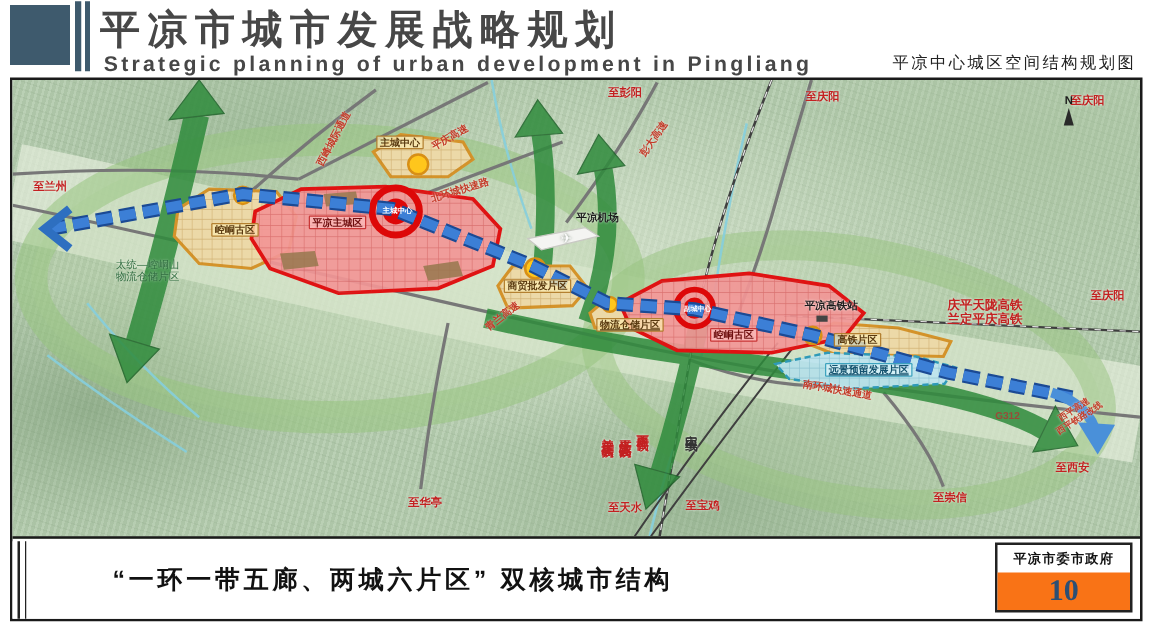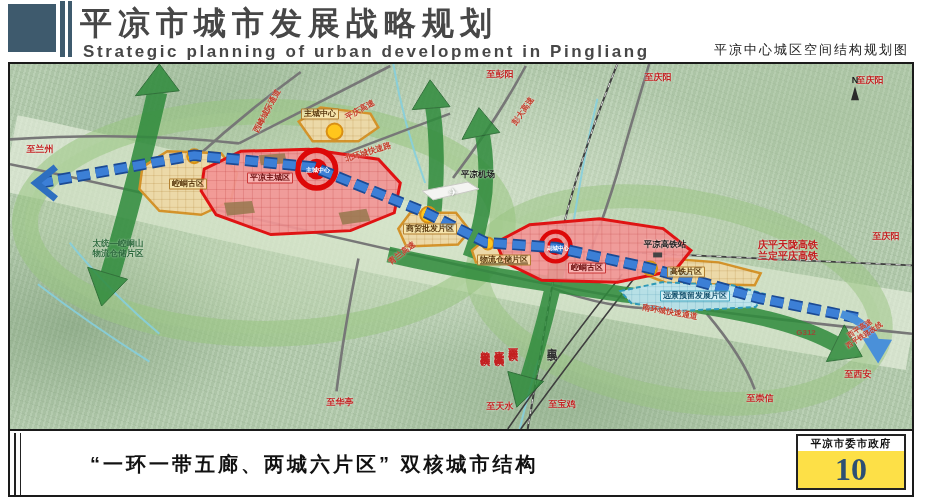--- a/index.html
+++ b/index.html
@@ -36,34 +36,34 @@
   .roadlbl { color:#c43a28; font-weight:bold; font-size:8px; text-shadow:0 0 2px rgba(255,255,255,0.75); }
   .raillbl { color:#c32121; font-weight:bold; font-size:10px; text-shadow:0 0 2px rgba(255,255,255,0.75); }
   .vert { writing-mode:vertical-rl; letter-spacing:1px; }
   .blk { color:#333; }
   .g312 { color:#9a4a38; font-size:8px; font-weight:bold; }
   .chip { font-size:8px; font-weight:bold; padding:0 2px; border-radius:1px; }
   .chip-or { color:#5a3a10; background:rgba(250,233,176,0.78); border:1px solid rgba(168,112,28,0.85); }
   .chip-red { color:#6d0e0e; background:rgba(255,196,196,0.62); border:1px solid rgba(196,42,42,0.9); }
   .chip-blue { color:#14526e; background:rgba(219,244,250,0.75); border:1px solid rgba(46,154,184,0.9); }
   .poi { color:#1d1d1d; font-weight:bold; font-size:8.5px; text-shadow:0 0 2px rgba(255,255,255,0.9); }
-  .nature { color:#2e6b3e; font-weight:bold; font-size:8.5px; text-align:center; text-shadow:0 0 2px rgba(255,255,255,0.6);margin-top:32px; }
+  .nature { color:#2e6b3e; font-weight:normal; font-size:8.5px; text-align:center; text-shadow:0 0 2px rgba(255,255,255,0.6); }
   .core { color:#fff; font-weight:bold; font-size:6px; letter-spacing:0; text-shadow:none; }
   .core-sub { font-size:5.5px; }
   .plane { color:#fdfdfd; font-size:11px; text-shadow:0 0 2px rgba(60,80,60,0.8); }
   .compass { text-align:center; color:#1c1c1c; font-size:9px; font-weight:bold; }
   .compass .needle { width:0; height:0; margin:1px auto 0; border-left:4px solid transparent; border-right:4px solid transparent; border-bottom:14px solid #2a2a2a; }
 
   
   .footer { position:absolute; left:0; top:369px; width:902px; height:62px; background:#fff; }
   .footer-lines { position:absolute; left:4px; top:0; height:100%; width:7px; border-left:2px solid #222; border-right:1px solid #222; }
   .footer-caption { position:absolute; left:80px; top:50%; transform:translateY(-50%); font-size:20px; font-weight:bold; color:#111; letter-spacing:3px; white-space:nowrap; }
   .stamp { position:absolute; right:6px; top:1px; bottom:5px; width:110px; border:2px solid #222; display:flex; flex-direction:column; background:#fff; }
   .stamp-agency { height:22px; display:flex; align-items:center; justify-content:center; font-size:10.5px; font-weight:bold; color:#111; font-family:"Liberation Serif","DejaVu Serif",serif; letter-spacing:1px; }
-  .stamp-page { flex:1; background:#fde047; display:flex; align-items:center; justify-content:center; font-size:32px; font-weight:bold; color:#2c4f74; font-family:"Liberation Serif","DejaVu Serif",serif; }
+  .stamp-page { flex:1; background:#f97316; display:flex; align-items:center; justify-content:center; font-size:24px; font-weight:bold; color:#2c4f74; font-family:"Liberation Serif","DejaVu Serif",serif; }
 </style>
 </head>
 <body>
 
 <div class="page">
 
   <div class="header">
     <div class="hdr-square"></div>
     <div class="hdr-bar1"></div>
     <div class="hdr-bar2"></div>
@@ -238,21 +238,21 @@
       <div class="lbl raillbl vert" style="left:503px;top:278px;">西平高铁</div>
       <div class="lbl raillbl vert blk" style="left:542px;top:278px;">宝中二线</div>
 
       <div class="lbl chip chip-or" style="left:178px;top:120px;">崆峒古区</div>
       <div class="lbl chip chip-or" style="left:310px;top:50px;">主城中心</div>
       <div class="lbl chip chip-or" style="left:420px;top:165px;">商贸批发片区</div>
       <div class="lbl chip chip-or" style="left:494px;top:196px;text-decoration:underline;">物流仓储片区</div>
       <div class="lbl chip chip-or" style="left:676px;top:208px;">高铁片区</div>
       <div class="lbl chip chip-red" style="left:260px;top:114px;">平凉主城区</div>
       <div class="lbl chip chip-red" style="left:577px;top:204px;">崆峒古区</div>
-      <div class="lbl chip chip-blue" style="left:685px;top:232px;">远景预留发展片区</div>
+      <div class="lbl chip chip-blue" style="left:685px;top:232px;text-decoration:underline;">远景预留发展片区</div>
 
       <div class="lbl core" style="left:308px;top:106px;">主城中心</div>
       <div class="lbl core core-sub" style="left:548px;top:184px;">副城中心</div>
 
       <div class="lbl poi" style="left:420px;top:111px;margin-left:48px;">平凉机场</div>
       <div class="lbl plane" style="left:443px;top:128px;">✈</div>
       <div class="lbl poi" style="left:655px;top:181px;">平凉高铁站</div>
       <div class="lbl nature" style="left:108px;top:153px;">
         <div>太统—崆峒山</div>
         <div>物流仓储片区</div>

